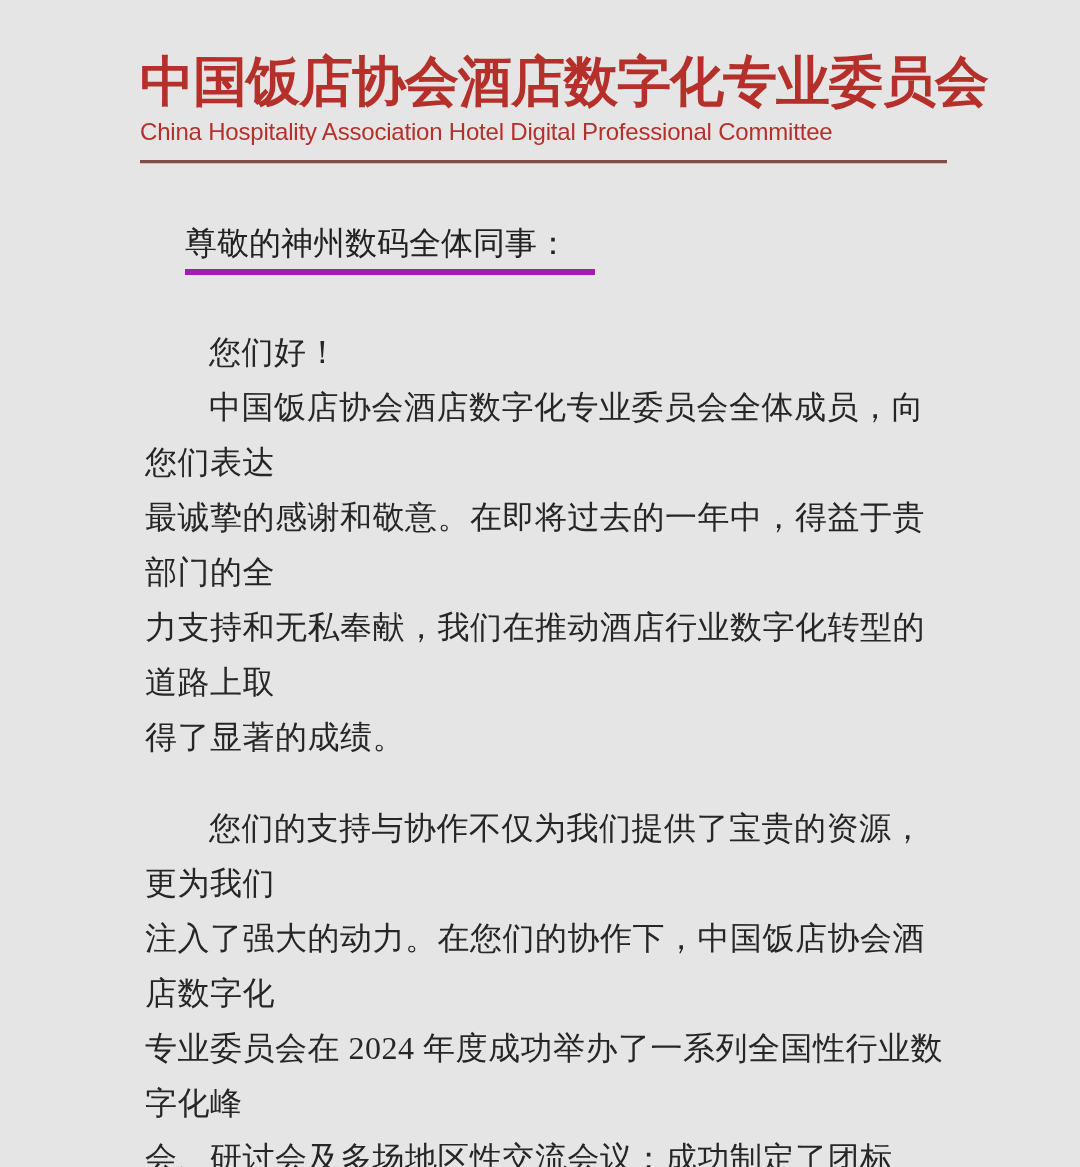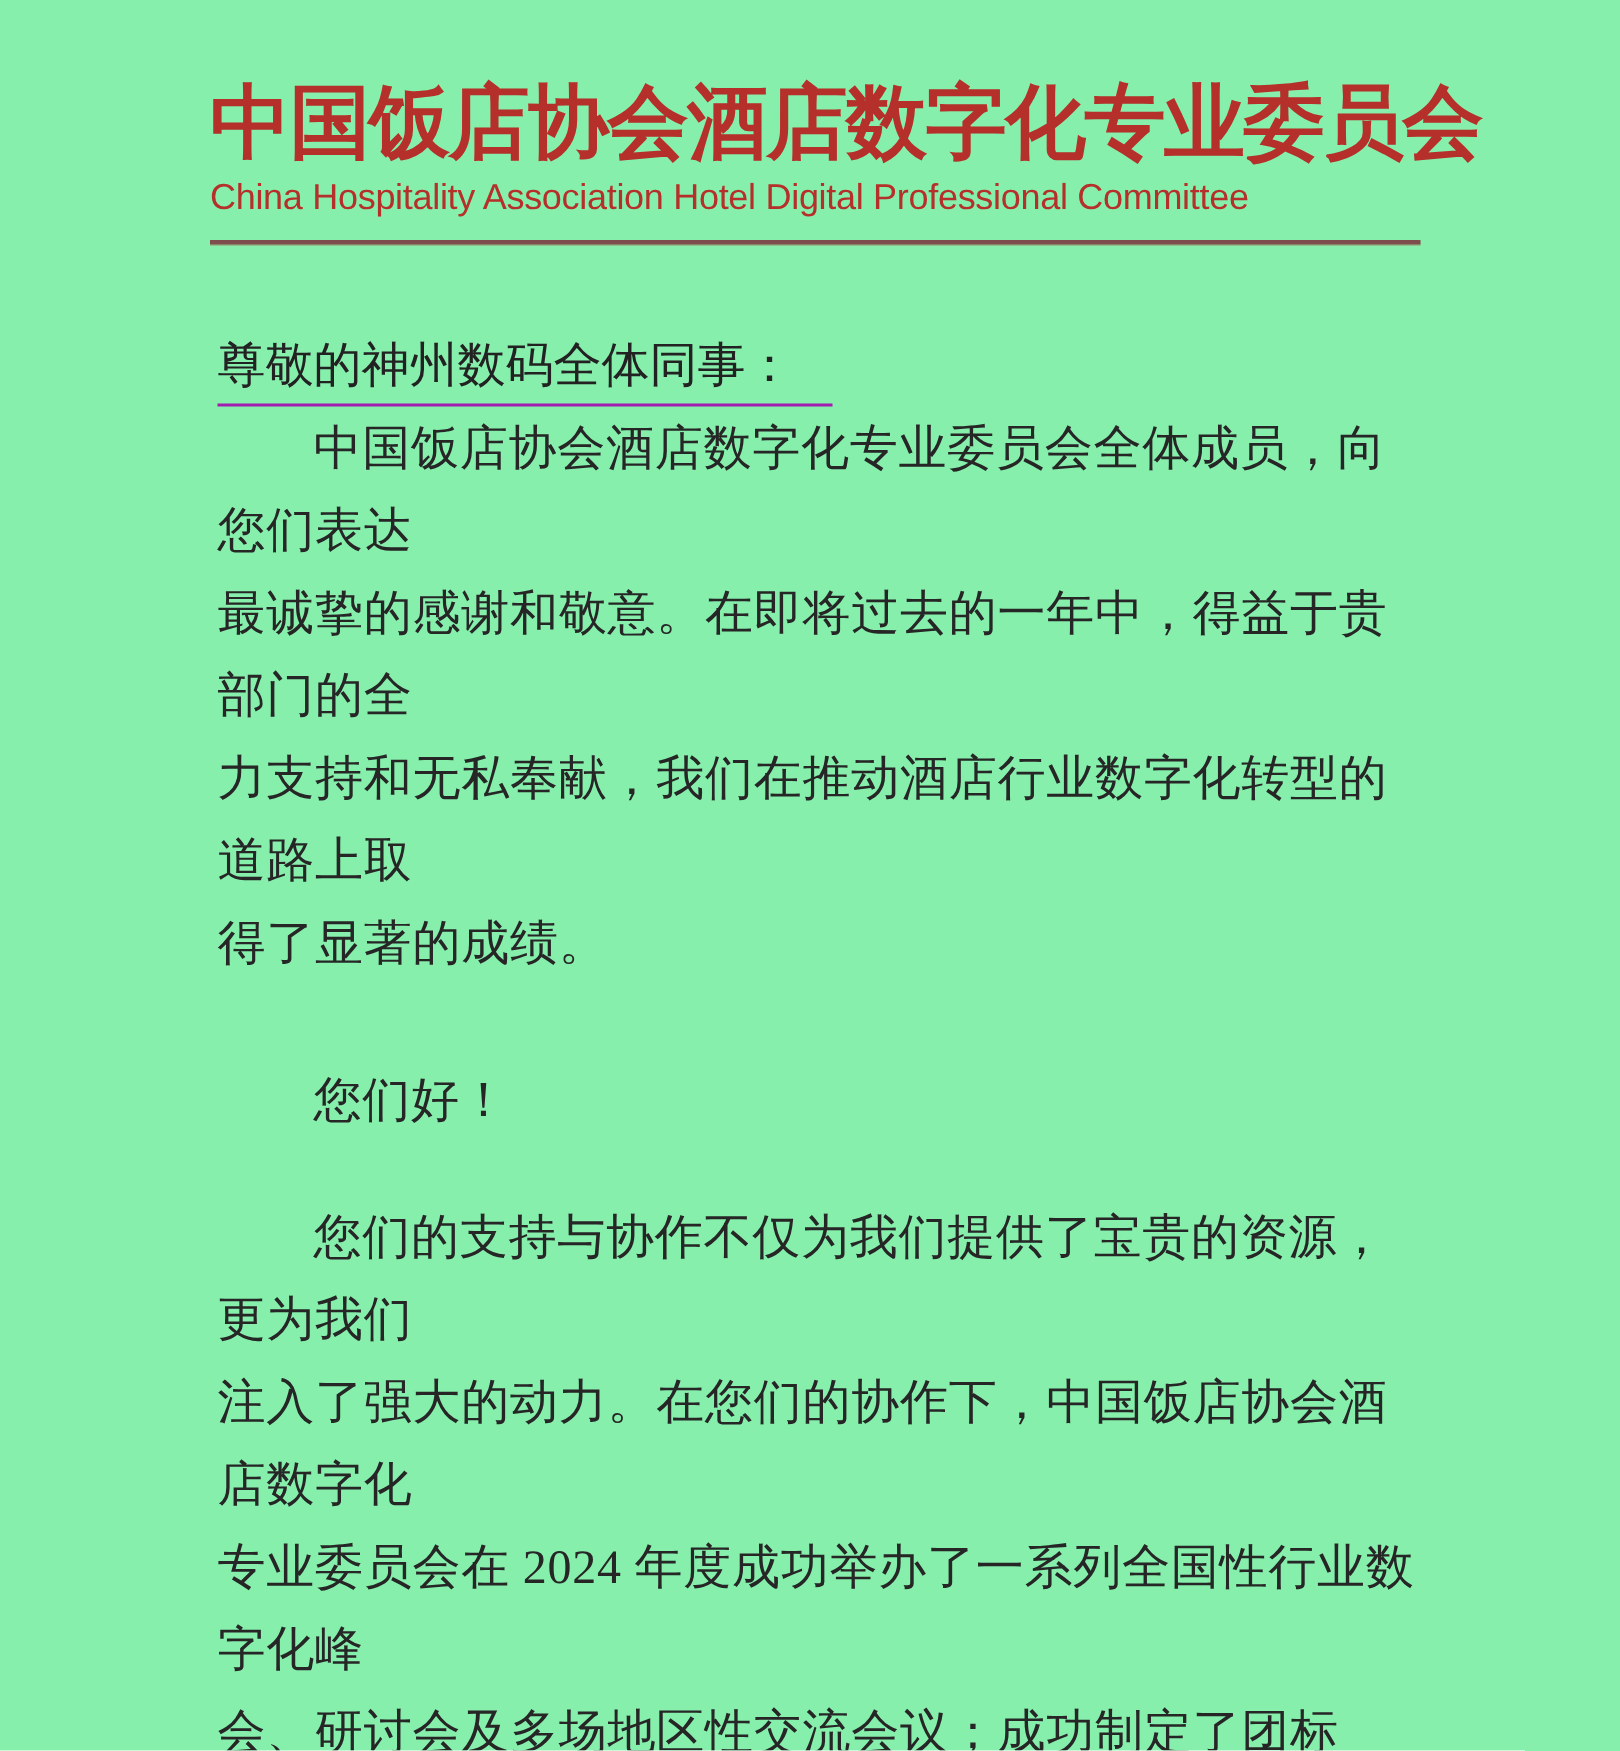--- a/index.html
+++ b/index.html
@@ -5,21 +5,21 @@
   html, body {
     margin: 0;
     padding: 0;
     background: #ffffff;
   }
   .page {
     position: relative;
     width: 1080px;
     height: 1167px;
     margin: 0 auto;
-    background: #86efac;
+    background: #e5e5e5;
     overflow: hidden;
     font-family: "Liberation Serif", "DejaVu Serif", serif;
   }
   
   .letterhead {
     padding: 50px 133px 0 140px;
   }
   .org-title-cn {
     margin: 0;
     font-size: 54px;
@@ -61,22 +61,23 @@
     letter-spacing: 1px;
   }
   .salutation-row {
     margin-top: 62px;
   }
   .salutation {
     display: inline-block;
     font-size: 32px;
     line-height: 36px;
     color: #222222;
-    border-bottom: 2px solid #a21caf;
+    border-bottom: 6px solid #a21caf;
     padding: 0 26px 8px 0;
+    margin-left: 40px;
   }
   .para {
     margin: 0;
     font-size: 32px;
     line-height: 55px;
     color: #262626;
     text-indent: 2em;
     white-space: pre-line;
     letter-spacing: 0.5px;
   }
@@ -98,26 +99,26 @@
     <div class="letterhead-divider"></div>
   </header>
 
   <main class="letter-main">
 
 
     <div class="salutation-row">
       <span class="salutation">尊敬的神州数码全体同事：</span>
     </div>
 
+    <p class="para greeting">您们好！</p>
+
     <p class="para">中国饭店协会酒店数字化专业委员会全体成员，向您们表达
 最诚挚的感谢和敬意。在即将过去的一年中，得益于贵部门的全
 力支持和无私奉献，我们在推动酒店行业数字化转型的道路上取
 得了显著的成绩。</p>
-
-    <p class="para greeting">您们好！</p>
 
     <p class="para para-gap">您们的支持与协作不仅为我们提供了宝贵的资源，更为我们
 注入了强大的动力。在您们的协作下，中国饭店协会酒店数字化
 专业委员会在 2024 年度成功举办了一系列全国性行业数字化峰
 会、研讨会及多场地区性交流会议；成功制定了团标 T/CHA039-
 2024 《数字酒店运营服务规范》；顺利发布了《坐看云起时——</p>
 
   </main>
 
 </div>

